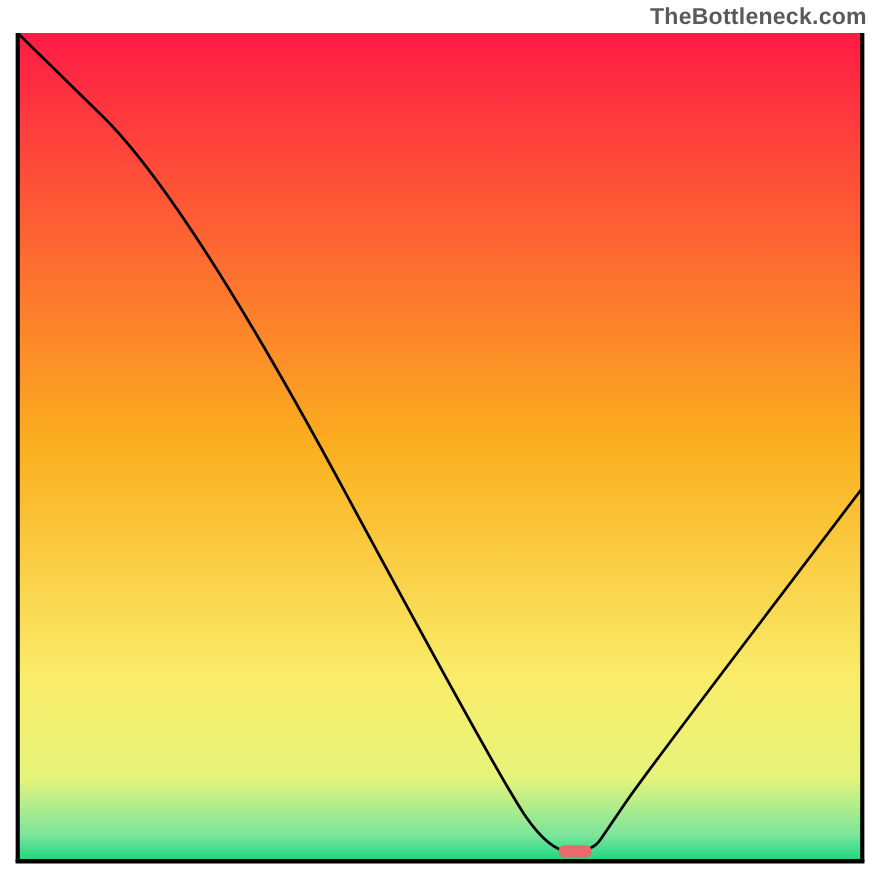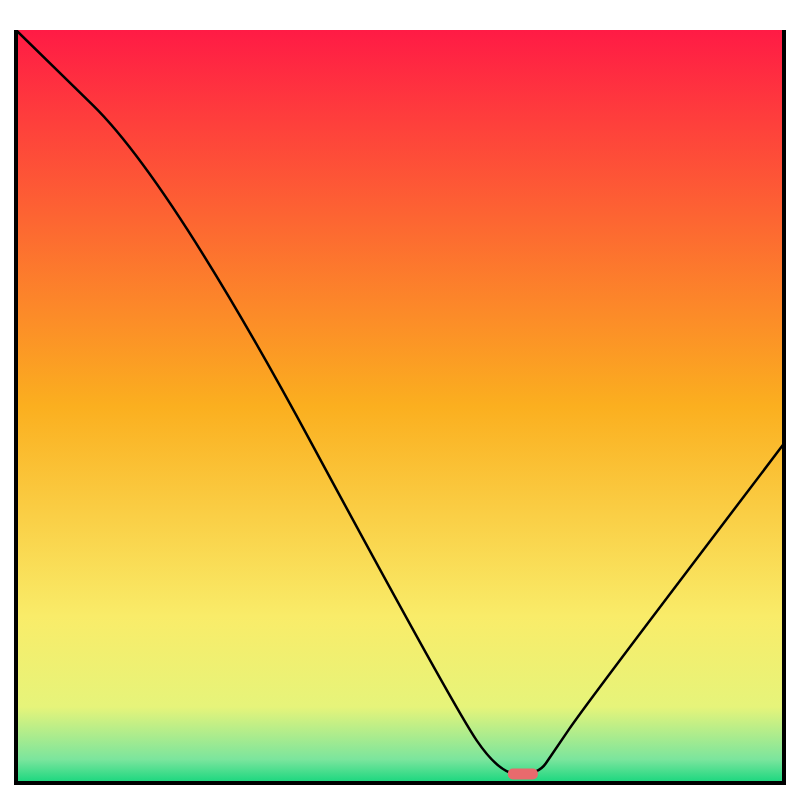--- a/index.html
+++ b/index.html
@@ -33,20 +33,21 @@
     height: 756px;
   }
   svg {
     display: block;
   }
 </style>
 </head>
 <body>
 
 <div class="canvas">
+  <div class="watermark">TheBottleneck.com</div>
 
   <div class="plot">
     <svg viewBox="0 0 772 756" width="772" height="756" preserveAspectRatio="none">
       <defs>
         <linearGradient id="bg-grad" x1="0" y1="0" x2="0" y2="1">
           <stop id="g0" offset="0%" stop-color="#ff1b45"></stop>
           <stop id="g1" offset="50%" stop-color="#fbaf1f"></stop>
           <stop id="g2" offset="78%" stop-color="#f9ec69"></stop>
           <stop id="g3" offset="90%" stop-color="#e6f47a"></stop>
           <stop id="g4" offset="97%" stop-color="#7be59d"></stop>

